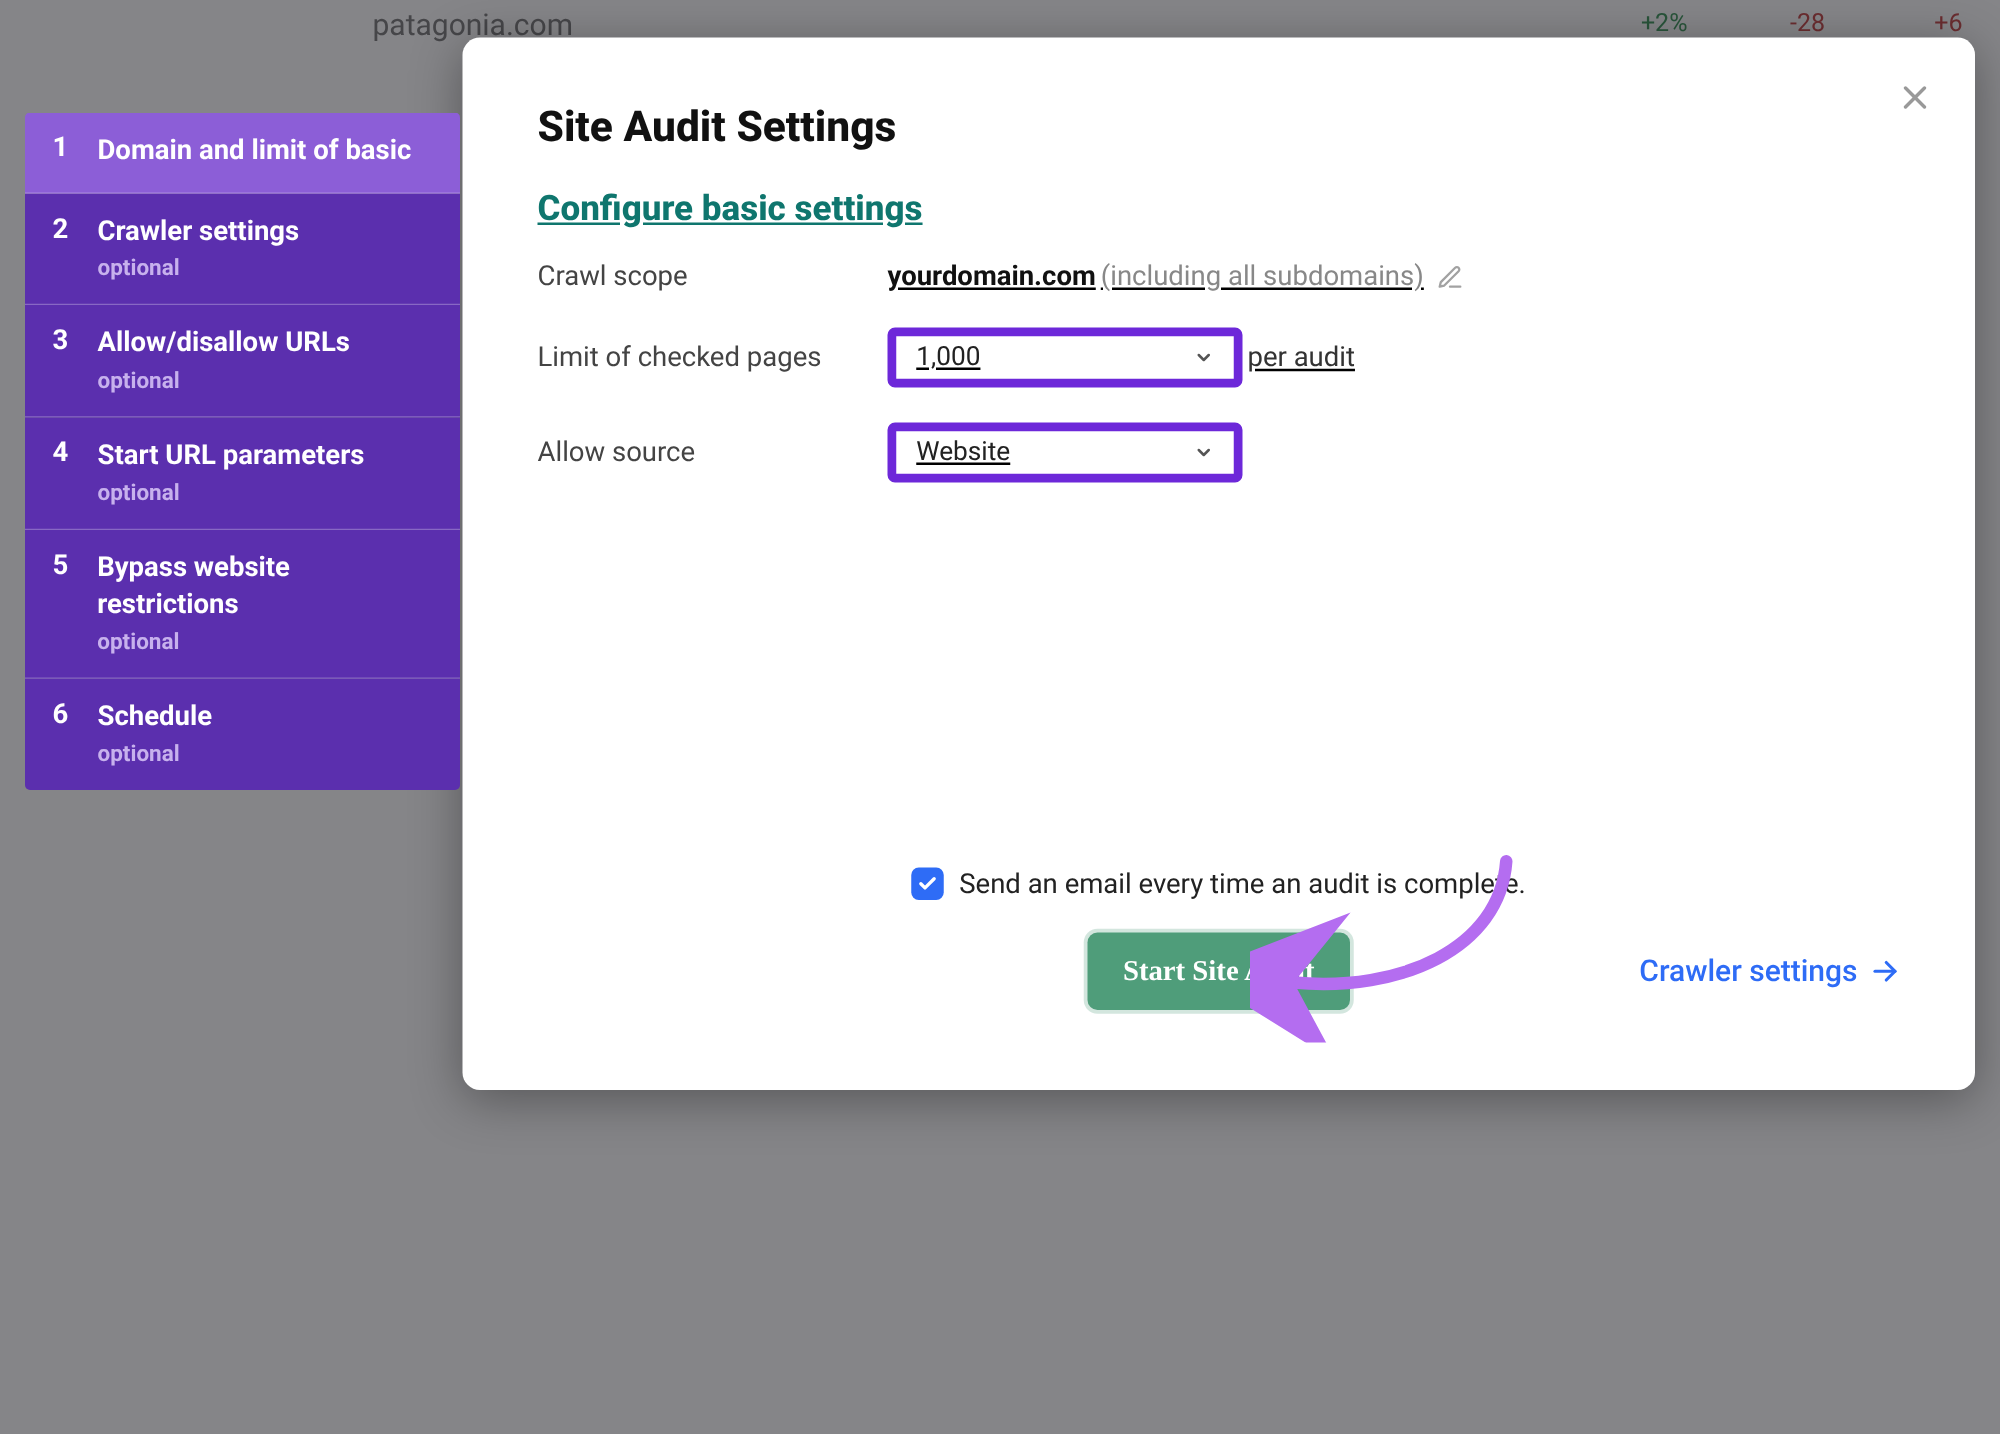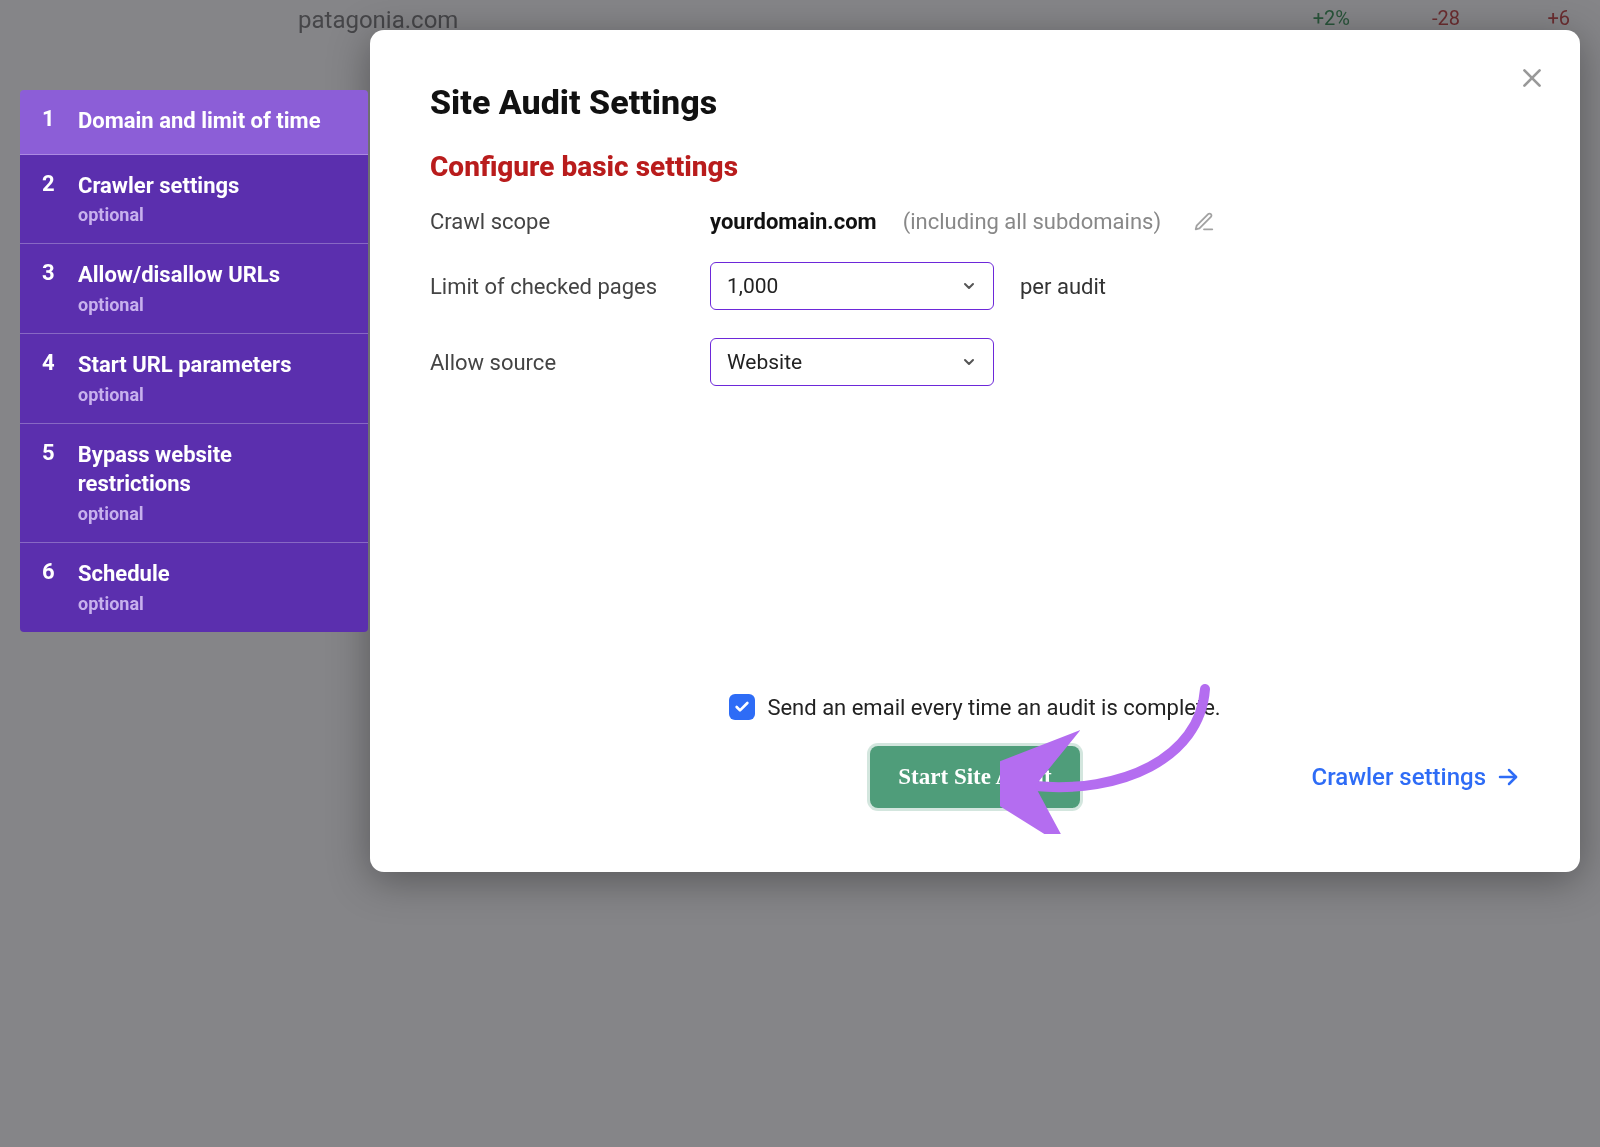--- a/index.html
+++ b/index.html
@@ -54,34 +54,34 @@
     display:flex;
     flex-direction:column;
   }
   .close-btn {
     position:absolute; top:28px; right:28px;
     width:40px; height:40px; display:flex; align-items:center; justify-content:center;
     cursor:pointer; color:#999;
     border:none; background:none;
   }
   .modal-title { font-size:34px; font-weight:800; color:#111; margin-bottom:28px; }
-  .modal-subtitle { font-size:28px; font-weight:800; color:#b91c1c; margin-bottom:26px; }
+  .modal-subtitle { font-size:28px; font-weight:800; color:#0f766e; margin-bottom:26px;text-decoration:underline; }
 
   .form { display:flex; flex-direction:column; gap:28px; }
   .form-row { display:flex; align-items:center; }
   .form-label { width: 280px; font-size:22px; color:#444; }
-  .form-value { display:flex; align-items:center; gap:26px; }
+  .form-value { display:flex; align-items:center; gap:4px;text-decoration:underline; }
 
   .scope-domain { font-size:22px; font-weight:700; color:#111; }
   .scope-note   { font-size:22px; color:#888; }
 
   .select {
     display:flex; align-items:center; justify-content:space-between;
     width: 284px; height:48px;
-    border:1px solid #6d28d9; border-radius:6px;
+    border:7px solid #6d28d9; border-radius:6px;
     padding: 0 16px; background:#fff;
     font-size:21px; color:#222; cursor:pointer;
   }
   .per-audit { font-size:22px; color:#333; }
 
   .pencil { cursor:pointer; display:inline-flex; margin-left:6px;}
 
   
   .modal-footer {
     margin-top:auto;
@@ -142,21 +142,21 @@
   <div class="bg-hint" style="right:140px; top:6px; color:#b33;">-28</div>
   <div class="bg-hint" style="right:30px; top:6px; color:#b33;">+6</div>
 </div>
 
 <div class="backdrop"></div>
 
 <div class="step-sidebar">
   <div class="step-item active">
     <div class="step-num">1</div>
     <div class="step-body">
-      <div class="step-label">Domain and limit of time</div>
+      <div class="step-label">Domain and limit of basic</div>
     </div>
   </div>
   <div class="step-item inactive">
     <div class="step-num">2</div>
     <div class="step-body">
       <div class="step-label">Crawler settings</div>
       <div class="step-optional">optional</div>
     </div>
   </div>
   <div class="step-item inactive">

